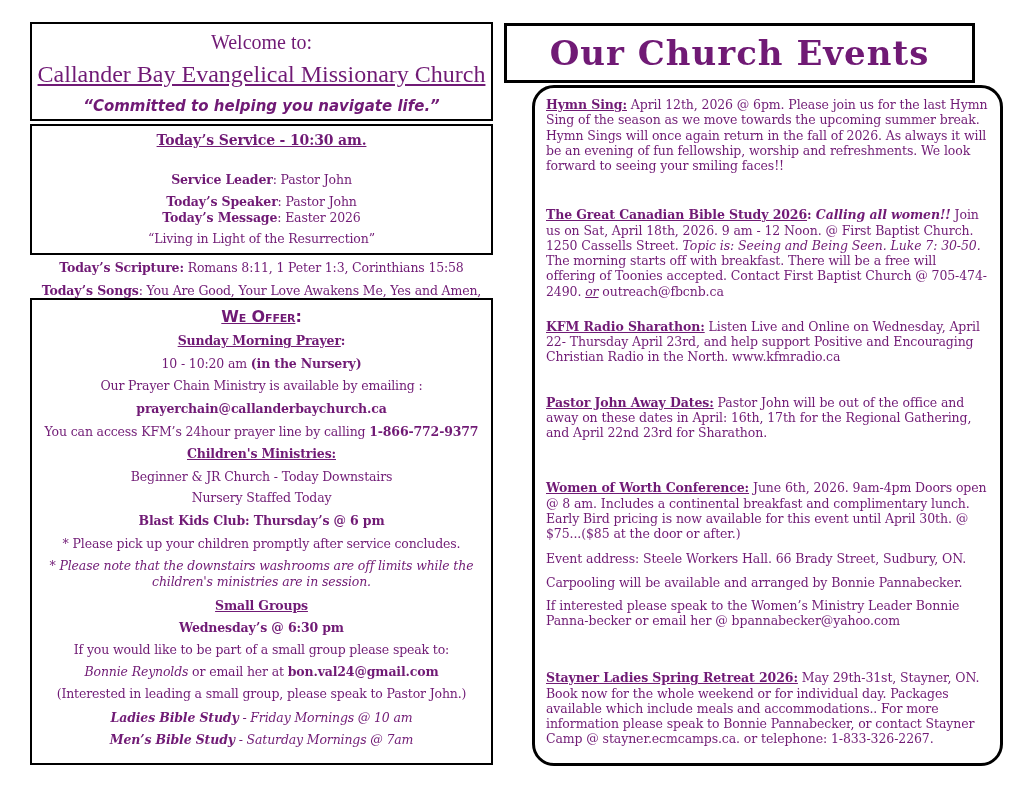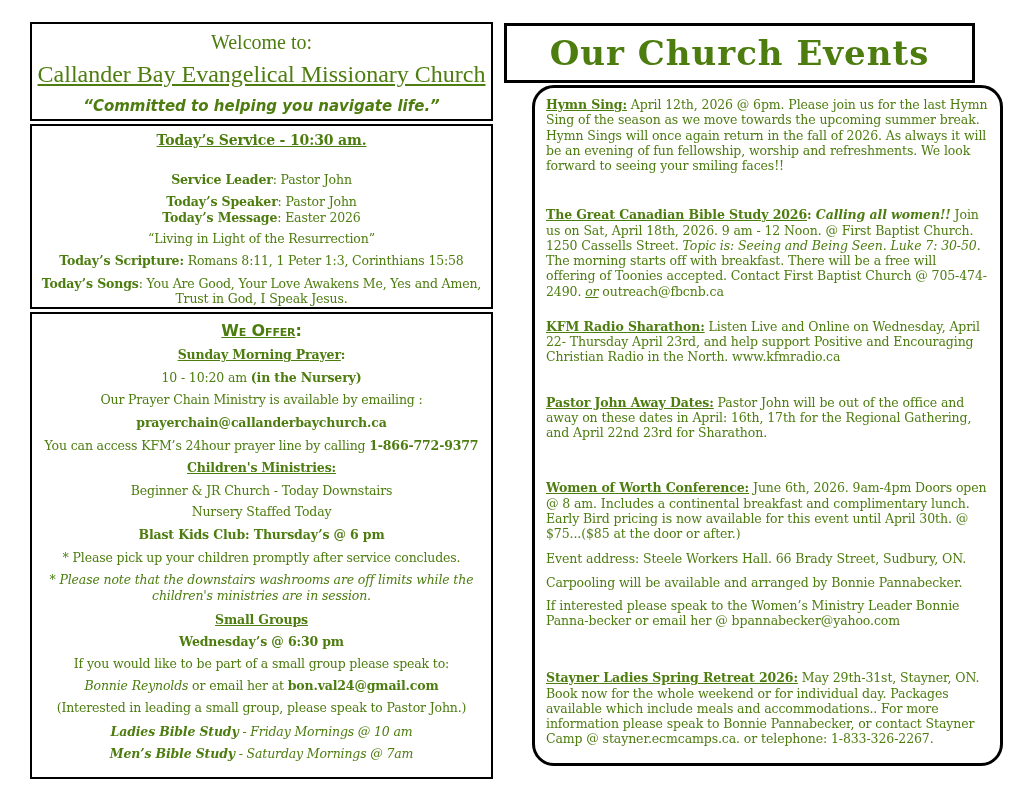--- a/index.html
+++ b/index.html
@@ -1,29 +1,29 @@
 <!DOCTYPE html>
 <html><head>
 <meta charset="utf-8">
 <style>
   html,body{margin:0;padding:0;background:#fff;}
   .page{position:relative;width:1024px;height:791px;background:#ffffff;overflow:hidden;
-        font-family:"DejaVu Serif",serif;color:#4d7c0f;}
+        font-family:"DejaVu Serif",serif;color:#701a75;}
   .box{position:absolute;background:#fff;border:2px solid #000;box-sizing:border-box;}
 
   
   .welcome-box{left:30px;top:22px;width:463px;height:99px;padding-top:6px;text-align:center;}
   .welcome-line{font-family:"Liberation Serif",serif;font-size:20px;line-height:24px;}
   .church-name{font-family:"Liberation Serif",serif;font-size:24px;line-height:29px;margin-top:6px;
                text-decoration:underline;white-space:nowrap;}
   .tagline{font-family:"DejaVu Sans",sans-serif;font-weight:bold;font-style:italic;
            font-size:15px;line-height:19px;margin-top:8px;}
 
-  .service-box{left:30px;top:124px;width:463px;height:185px;padding:6px 2px;text-align:center;}
-  .offer-box{left:30px;top:312px;width:463px;height:467px;padding:6px 2px;text-align:center;overflow:hidden;}
+  .service-box{left:30px;top:124px;width:463px;height:131px;padding:6px 2px;text-align:center;}
+  .offer-box{left:30px;top:298px;width:463px;height:467px;padding:6px 2px;text-align:center;overflow:hidden;}
 
   .line{font-size:12.5px;line-height:1.25;white-space:nowrap;letter-spacing:-0.15px;}
   .line.wrap{white-space:normal;}
   .line.fs14{font-size:14px;}
   .line.offer-head{font-family:"DejaVu Sans",sans-serif;font-size:16px;line-height:21px;}
 
   
   .events-title-box{left:504px;top:23px;width:471px;height:60px;border-width:3px;
                     display:flex;align-items:center;justify-content:center;}
   .events-title{font-size:34px;font-weight:bold;letter-spacing:1px;white-space:nowrap;}
@@ -51,21 +51,21 @@
     <div class="church-name">Callander Bay Evangelical Missionary Church</div>
     <div class="tagline">“Committed to helping you navigate life.”</div>
   </div>
 
   <div class="box service-box">
       <div class="line fs14"><span class="s-bu">Today’s Service - 10:30 am.</span></div>
       <div class="line" style="margin-top: 22px;"><span class="s-b">Service Leader</span><span class="s-r">: Pastor John</span></div>
       <div class="line" style="margin-top: 7px;"><span class="s-b">Today’s Speaker</span><span class="s-r">: Pastor John</span></div>
       <div class="line"><span class="s-b">Today’s Message</span><span class="s-r">: Easter 2026</span></div>
       <div class="line" style="margin-top: 6px;"><span class="s-r">“Living in Light of the Resurrection”</span></div>
-      <div class="line" style="margin-top: 6px;"><span class="s-b">Today’s Scripture:</span><span class="s-r"> Romans 8:11, 1 Peter 1:3, Corinthians 15:58</span></div>
+      <div class="line" style="margin-top: 13px;"><span class="s-b">Today’s Scripture:</span><span class="s-r"> Romans 8:11, 1 Peter 1:3, Corinthians 15:58</span></div>
       <div class="line wrap" style="margin-top: 7px;"><span class="s-b">Today’s Songs</span><span class="s-r">: You Are Good, Your Love Awakens Me, Yes and Amen, Trust in God, I Speak Jesus.</span></div>
     </div>
 
   <div class="box offer-box">
       <div class="line offer-head"><span class="s-scu">We Offer</span><span class="s-sc">:</span></div>
       <div class="line" style="margin-top: 6px;"><span class="s-bu">Sunday Morning Prayer</span><span class="s-b">:</span></div>
       <div class="line" style="margin-top: 7px;"><span class="s-r">10 - 10:20 am </span><span class="s-b">(in the Nursery)</span></div>
       <div class="line" style="margin-top: 7px;"><span class="s-r">Our Prayer Chain Ministry is available by emailing :</span></div>
       <div class="line" style="margin-top: 7px;"><span class="s-b">prayerchain@callanderbaychurch.ca</span></div>
       <div class="line" style="margin-top: 7px;"><span class="s-r">You can access KFM’s 24hour prayer line by calling </span><span class="s-b">1-866-772-9377</span></div>

